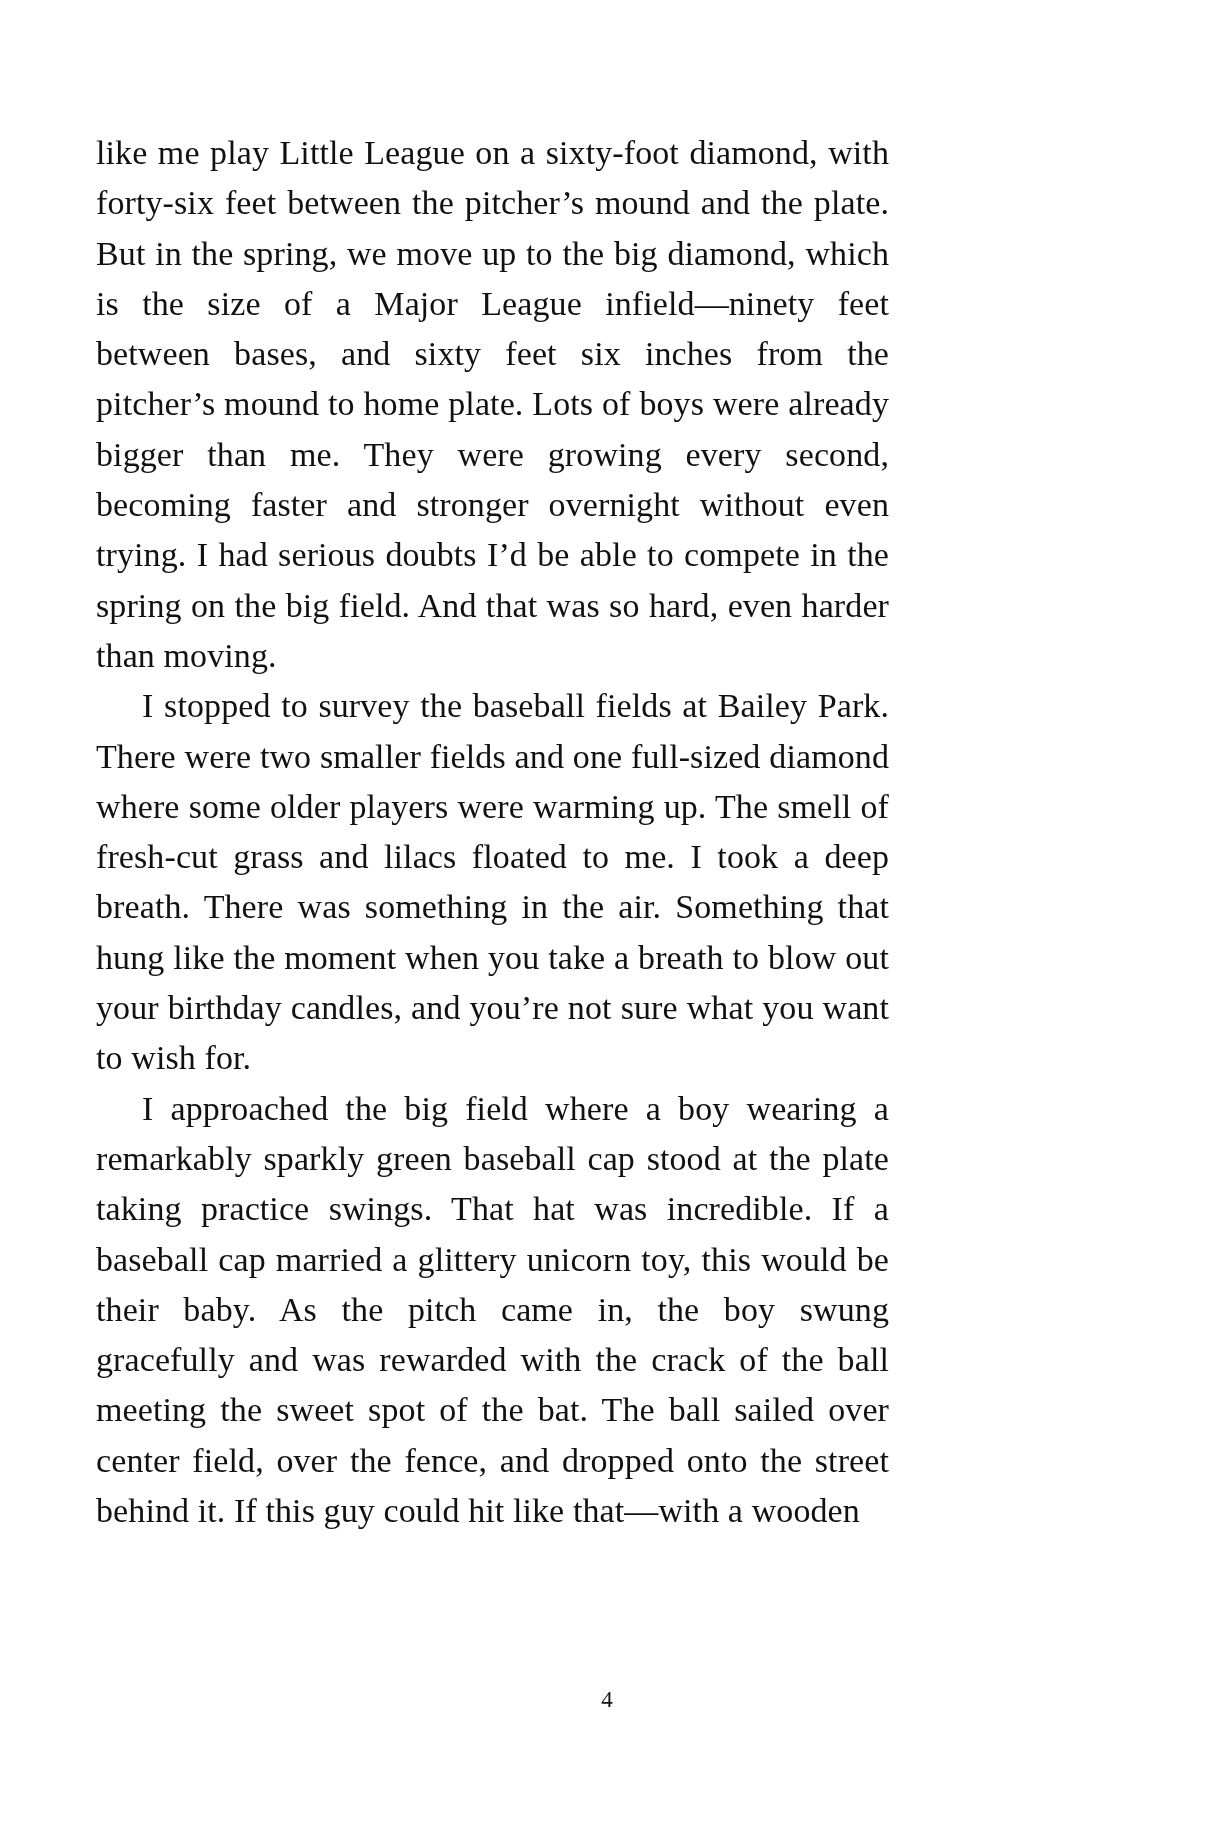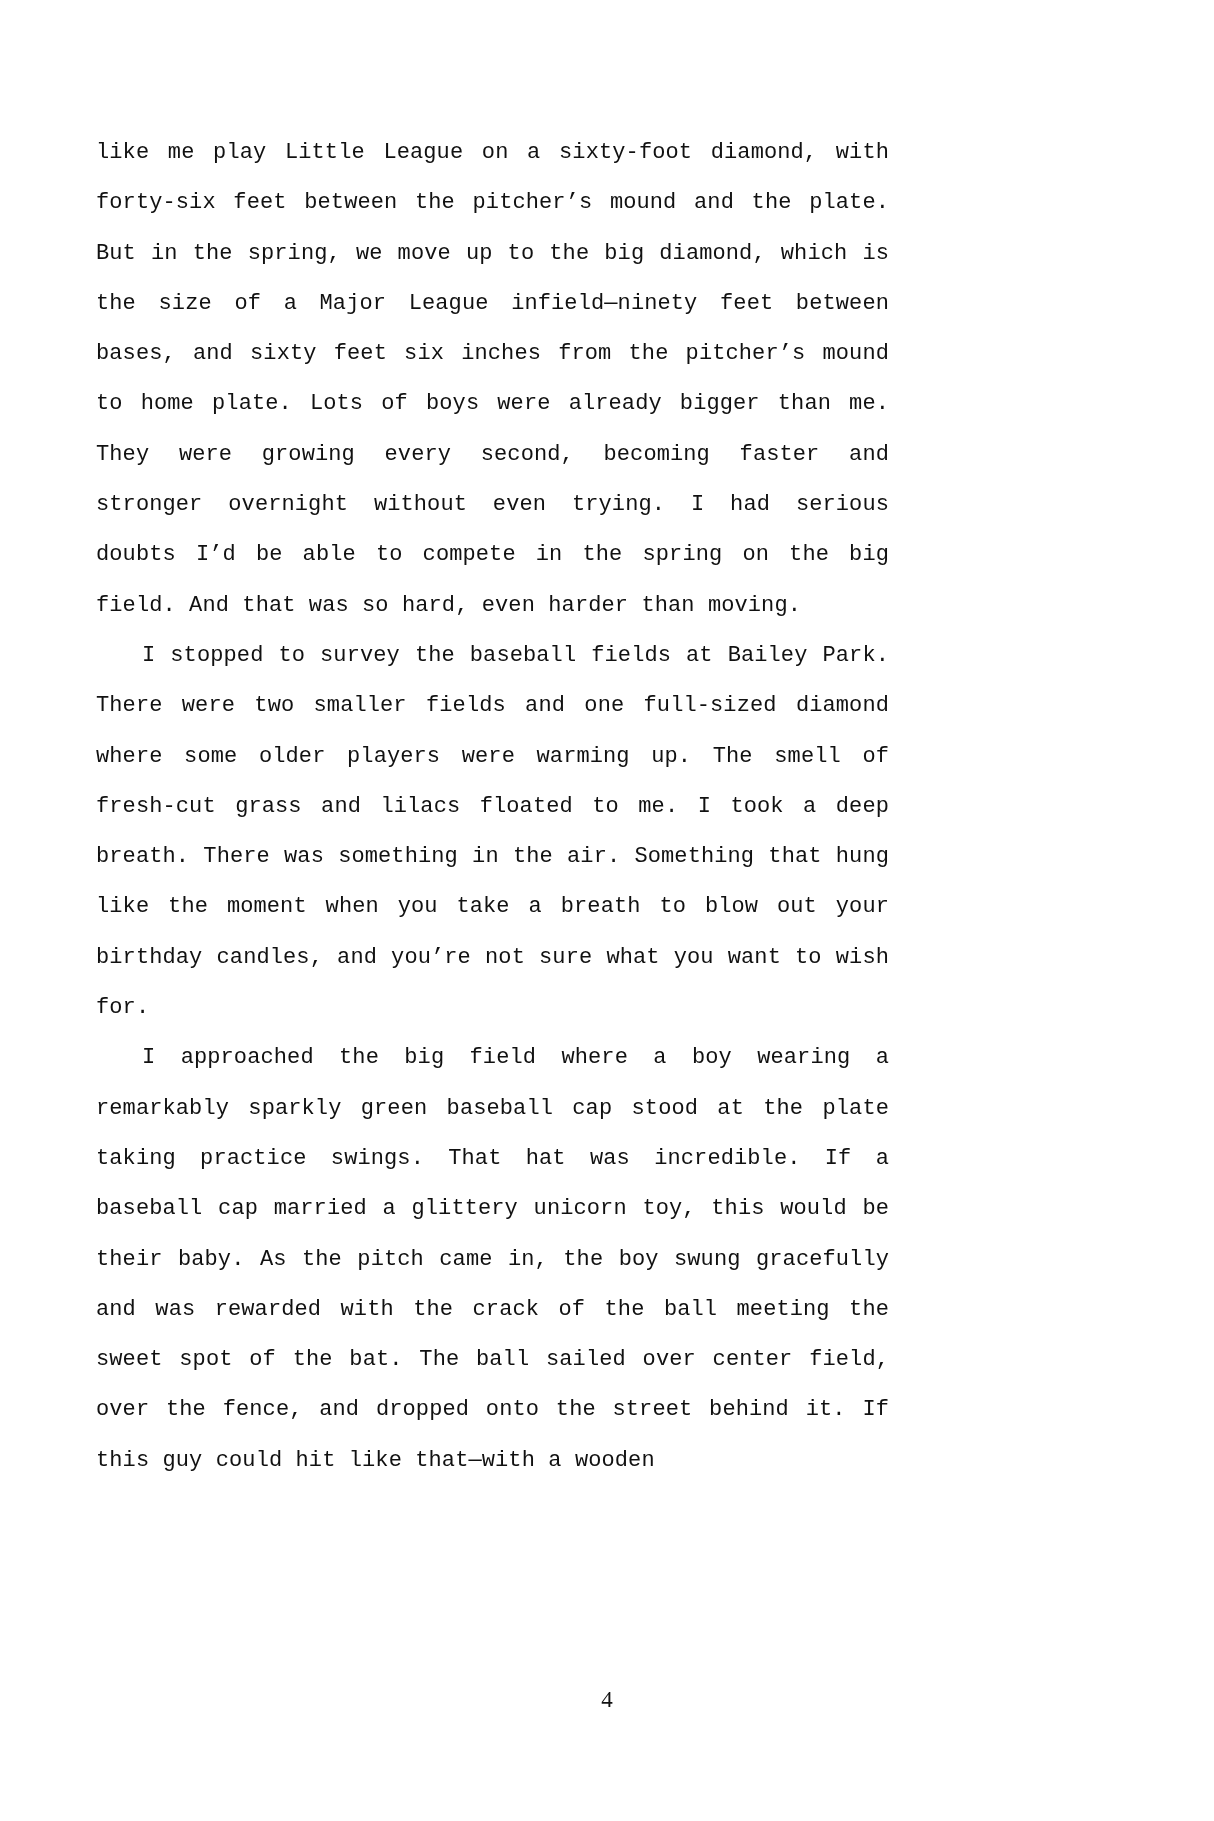--- a/index.html
+++ b/index.html
@@ -21,29 +21,28 @@
     box-sizing: border-box;
   }
   .text-block {
     position: absolute;
     left: 96px;
     top: 128px;
     width: 793px;
   }
   .para {
     margin: 0;
-    font-size: 22px;
+    font-size: 34px;
     line-height: 50.3px;
     text-align: justify;
     text-justify: inter-word;
     letter-spacing: 0.1px;
     word-spacing: 0px;
     color: #111111;
     hyphens: none;
-    font-family: Liberation Mono, monospace;
     -webkit-hyphens: none;
   }
   .para.continued {
     text-indent: 0;
   }
   .para.indented {
     text-indent: 46px;
   }
   
   .page-number {

